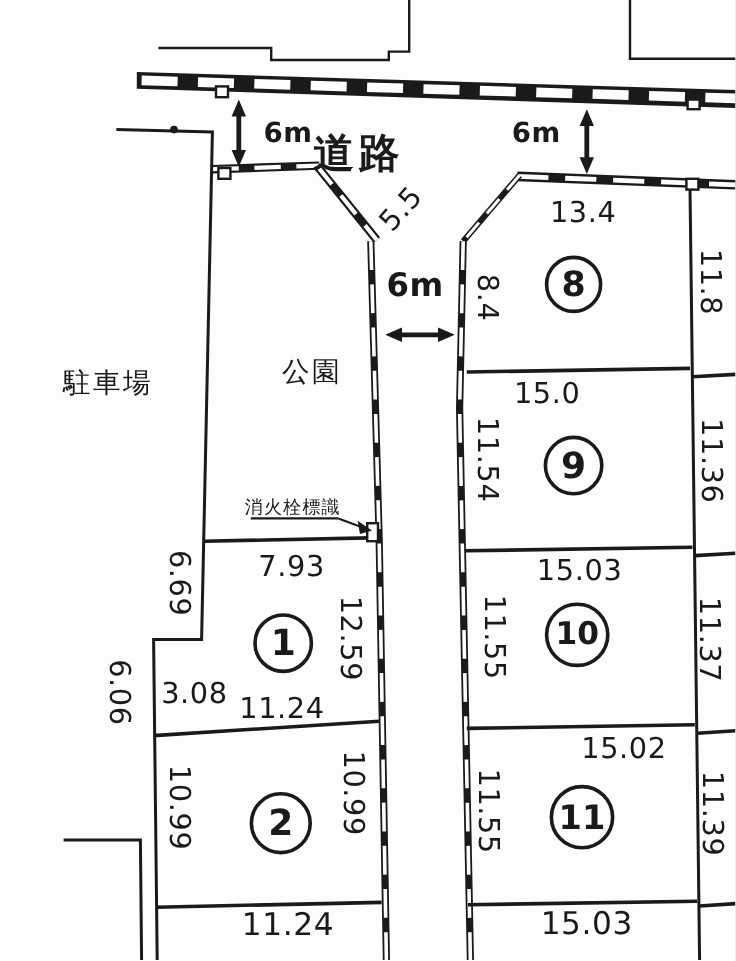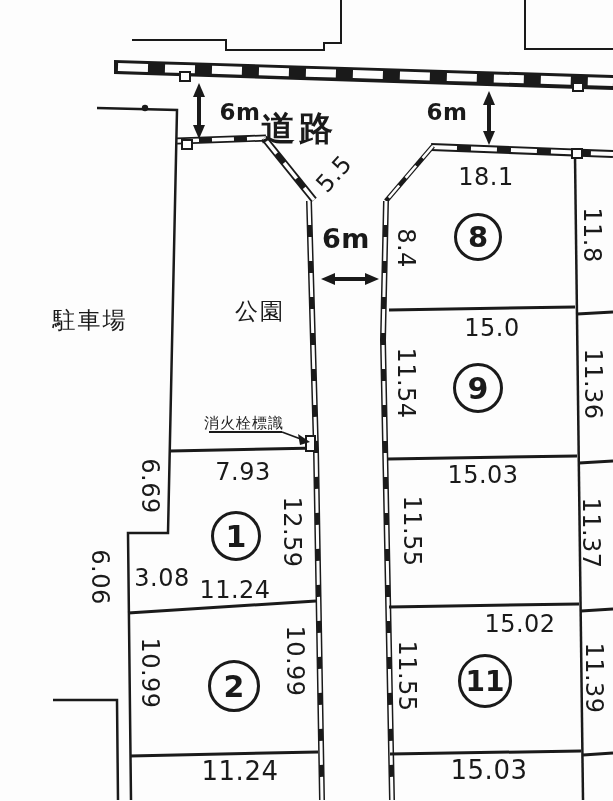--- a/index.html
+++ b/index.html
@@ -139,29 +139,30 @@
   <div class="lbl dim" style="left:162px;top:557px;margin-top:21px;">3.08</div>
   <div class="lbl dim rot" style="left:292px;top:532px;">12.59</div>
   <div class="lbl dim" style="left:235px;top:590px;">11.24</div>
 
   <div class="pnum" style="left:234px;top:686px;width:46px;height:46px;font-size:30px;">2</div>
   <div class="lbl dim rot" style="left:150px;top:673px;">10.99</div>
   <div class="lbl dim rot" style="left:295px;top:661px;">10.99</div>
   <div class="lbl dimL" style="left:240px;top:771px;">11.24</div>
 
   <div class="pnum" style="left:478px;top:237px;width:42px;height:42px;font-size:29px;">8</div>
-  <div class="lbl dim" style="left:486px;top:177px;">18.1</div>
+  <div class="lbl dim" style="left:486px;top:177px;">13.4</div>
   <div class="lbl dim rot" style="left:406px;top:248px;">8.4</div>
   <div class="lbl dim rot" style="left:592px;top:235px;">11.8</div>
 
   <div class="pnum" style="left:478px;top:388px;width:44px;height:44px;font-size:30px;">9</div>
-  <div class="lbl dim" style="left:492px;top:328px;">15.0</div>
+  <div class="lbl dim" style="left:456px;top:328px;">15.0</div>
   <div class="lbl dim rot" style="left:406px;top:383px;">11.54</div>
   <div class="lbl dim rot" style="left:593px;top:384px;">11.36</div>
 
+  <div class="pnum" style="left:481px;top:529px;width:48px;height:48px;font-size:26px;">10</div>
   <div class="lbl dim" style="left:483px;top:475px;">15.03</div>
   <div class="lbl dim rot" style="left:412px;top:531px;">11.55</div>
   <div class="lbl dim rot" style="left:591px;top:533px;">11.37</div>
 
   <div class="pnum" style="left:485px;top:681px;width:48px;height:48px;font-size:28px;">11</div>
   <div class="lbl dim" style="left:484px;top:624px;margin-left:36px;">15.02</div>
   <div class="lbl dim rot" style="left:407px;top:676px;">11.55</div>
   <div class="lbl dim rot" style="left:594px;top:678px;">11.39</div>
 
   <div class="lbl dimL" style="left:489px;top:770px;">15.03</div>

